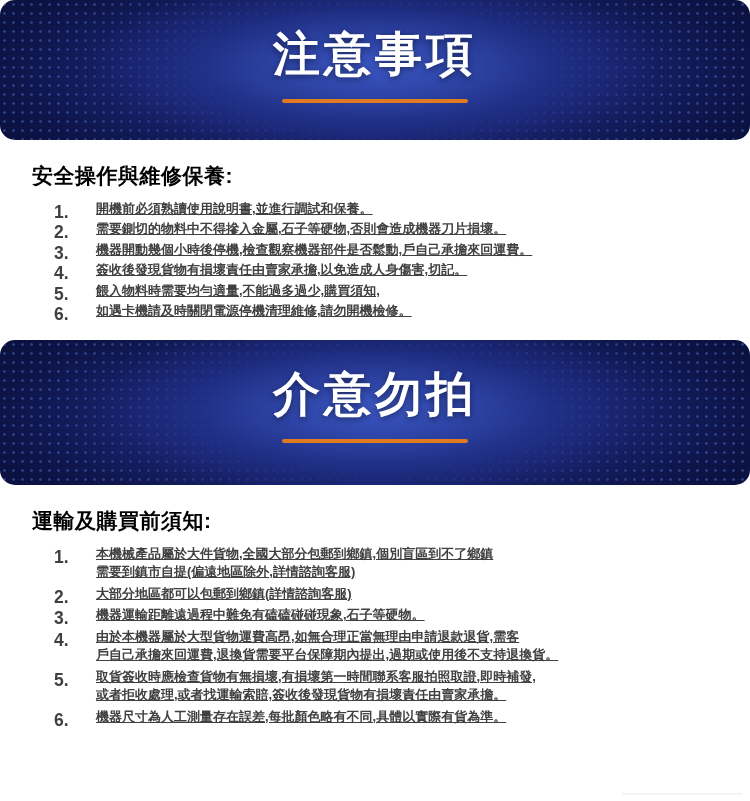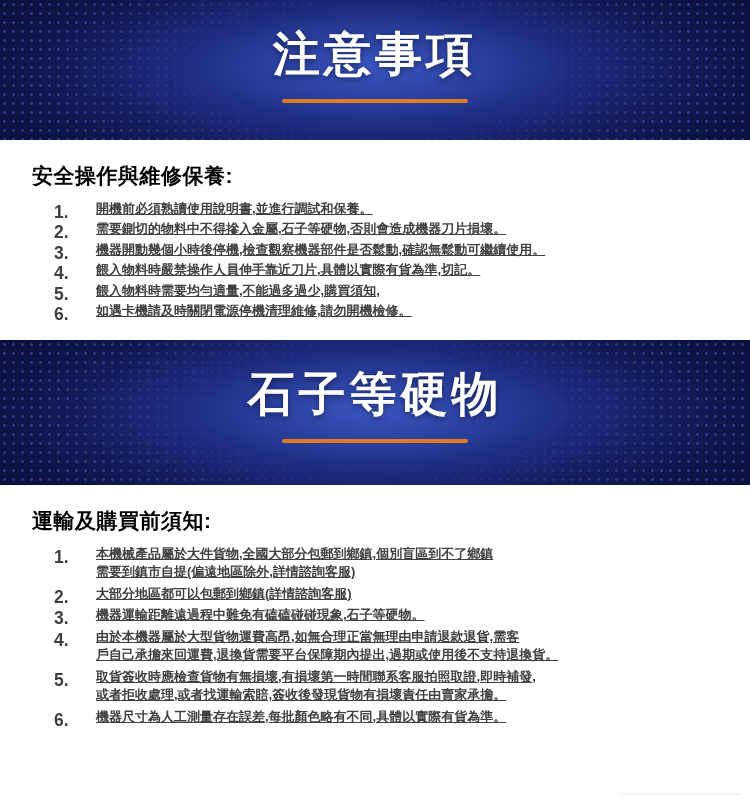--- a/index.html
+++ b/index.html
@@ -22,20 +22,21 @@
   }
 
   
   .banner {
     position: relative;
     width: 750px;
     overflow: hidden;
     background:
       radial-gradient(ellipse 520px 150px at 50% 52%, #2b3fa0 0%, #1a2470 42%, #0d1447 72%, #080e34 100%),
       linear-gradient(180deg, #0a1140 0%, #0c1550 50%, #070d30 100%);
+    border-radius: 15px;
   }
   .banner-1 { height: 140px; }
   .banner-2 { height: 145px; }
 
   
   .banner .dots {
     position: absolute;
     top: 0; left: 0; right: 0; bottom: 0;
     background-image: radial-gradient(circle, rgba(90,125,230,0.55) 1.1px, rgba(0,0,0,0) 1.6px);
     background-size: 9px 9px;
@@ -153,38 +154,38 @@
   <div class="section section-1">
     <div class="section-heading">安全操作與維修保養:</div>
     <ol class="items">
       <li>
           <span class="cont">開機前必須熟讀使用說明書,並進行調試和保養。</span>
         </li>
       <li>
           <span class="cont">需要鍘切的物料中不得摻入金屬,石子等硬物,否則會造成機器刀片損壞。</span>
         </li>
       <li>
-          <span class="cont">機器開動幾個小時後停機,檢查觀察機器部件是否鬆動,確認無鬆動可繼續使用。</span>
-        </li>
-      <li>
-          <span class="cont">餵入物料時嚴禁操作人員伸手靠近刀片,具體以實際有貨為準,切記。</span>
+          <span class="cont">機器開動幾個小時後停機,檢查觀察機器部件是否鬆動,戶自己承擔來回運費。</span>
+        </li>
+      <li>
+          <span class="cont">簽收後發現貨物有損壞責任由賣家承擔,以免造成人身傷害,切記。</span>
         </li>
       <li>
           <span class="cont">餵入物料時需要均勻適量,不能過多過少,購買須知,</span>
         </li>
       <li>
           <span class="cont">如遇卡機請及時關閉電源停機清理維修,請勿開機檢修。</span>
         </li>
     </ol>
   </div>
 
   <div class="banner banner-2">
     <div class="glow"></div>
     <div class="dots"></div>
-    <div class="banner-title">石子等硬物</div>
+    <div class="banner-title">介意勿拍</div>
     <div class="banner-rule"></div>
   </div>
 
   <div class="section section-2">
     <div class="section-heading">運輸及購買前須知:</div>
     <ol class="items">
       <li>
           <span class="cont">本機械產品屬於大件貨物,全國大部分包郵到鄉鎮,個別盲區到不了鄉鎮<br>需要到鎮市自提(偏遠地區除外,詳情諮詢客服)</span>
         </li>
       <li>

